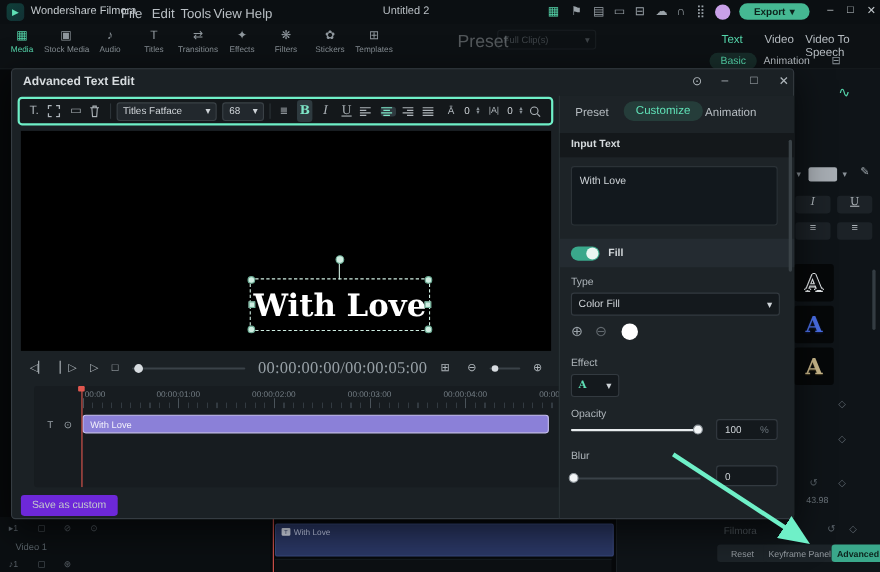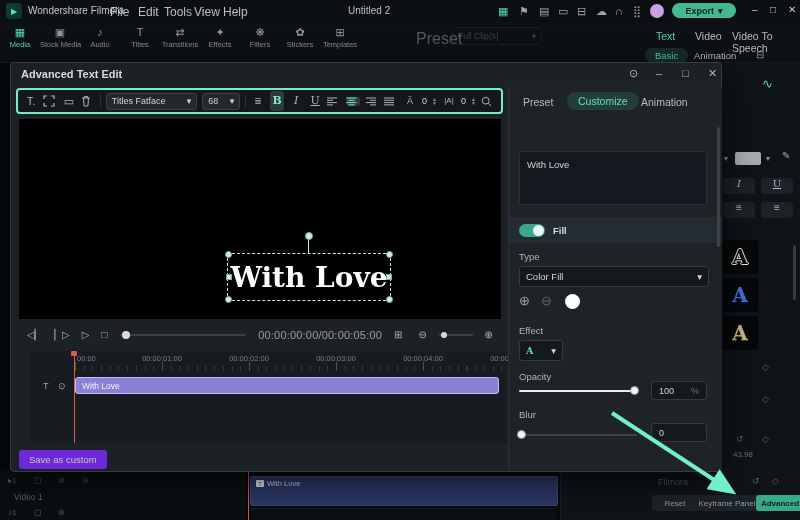--- a/index.html
+++ b/index.html
@@ -89,21 +89,21 @@
   .hc{width:5px;height:5px;border-radius:50%}
   .hs{width:4px;height:4px}
   .rot-line{left:80px;top:-16px;width:1px;height:16px;background:#cfeee2;border:none}
   .rot-dot{left:77px;top:-22px;width:6px;height:6px;border-radius:50%}
 
   .controls{left:8px;top:260px;width:482px;height:24px;display:flex;align-items:center;gap:12px;padding:0 8px;
             box-sizing:border-box;color:#aeb5ba}
   .pc{font-size:10px;line-height:16px}
   .seek{width:150px;height:2px;background:#3a4248;border-radius:2px;position:relative}
   .knob{position:absolute;width:8px;height:8px;border-radius:50%;background:#d7dce0;top:-3px}
-  .tc{font-family:Liberation Sans, sans-serif;font-size:11px;color:#98a1a7;letter-spacing:.2px}
+  .tc{font-family:Liberation Serif, serif;font-size:15px;color:#98a1a7;letter-spacing:.2px}
   .mini{width:40px;height:2px;background:#3a4248;border-radius:2px;position:relative}
 
   .dtimeline{left:20px;top:288px;width:482px;height:92px;background:#171c20;border-radius:3px;overflow:hidden}
   .ruler{left:44px;top:0;width:438px;height:20px;
      background-image:repeating-linear-gradient(90deg,#4a535a 0 1px,transparent 1px 87px),
                       repeating-linear-gradient(90deg,#323a41 0 1px,transparent 1px 8.7px);
      background-size:100% 9px,100% 5px;background-position:left bottom,left bottom;background-repeat:no-repeat}
   .tick{position:absolute;top:3px;font-size:7.5px;color:#747e85;width:56px;text-align:center;white-space:nowrap}
   .clip{left:44px;top:26px;width:424px;height:17px;background:#8b80d8;border:1px solid #c6bfee;border-radius:3px;
         font-size:8.5px;color:#f2f0fb;line-height:17px;padding-left:6px;box-sizing:border-box}
@@ -395,20 +395,21 @@
   <div class="abs save-custom">Save as custom</div>
   <div class="abs apply-annot">
     <div class="apply-btn">Apply</div>
   </div>
   <div class="abs cancel-btn">Cancel</div>
 
   <div class="abs side">
     <span class="abs stab" style="left:14px">Preset</span>
     <span class="abs stab pill" style="left:58px">Customize</span>
     <span class="abs stab" style="left:132px">Animation</span>
+    <div class="abs sec-hdr">Input Text</div>
     <textarea class="abs inputtxt" style="">With Love</textarea>
     <div class="abs fill-row">
       <span class="toggle">
           <span class="tk"></span>
         </span>
       <span class="lbl b">Fill</span>
     </div>
     <span class="abs lbl" style="left:10px;top:164px">Type</span>
     <div class="abs sel" style="left:10px;top:179px;width:190px">
         <span>Color Fill</span>

